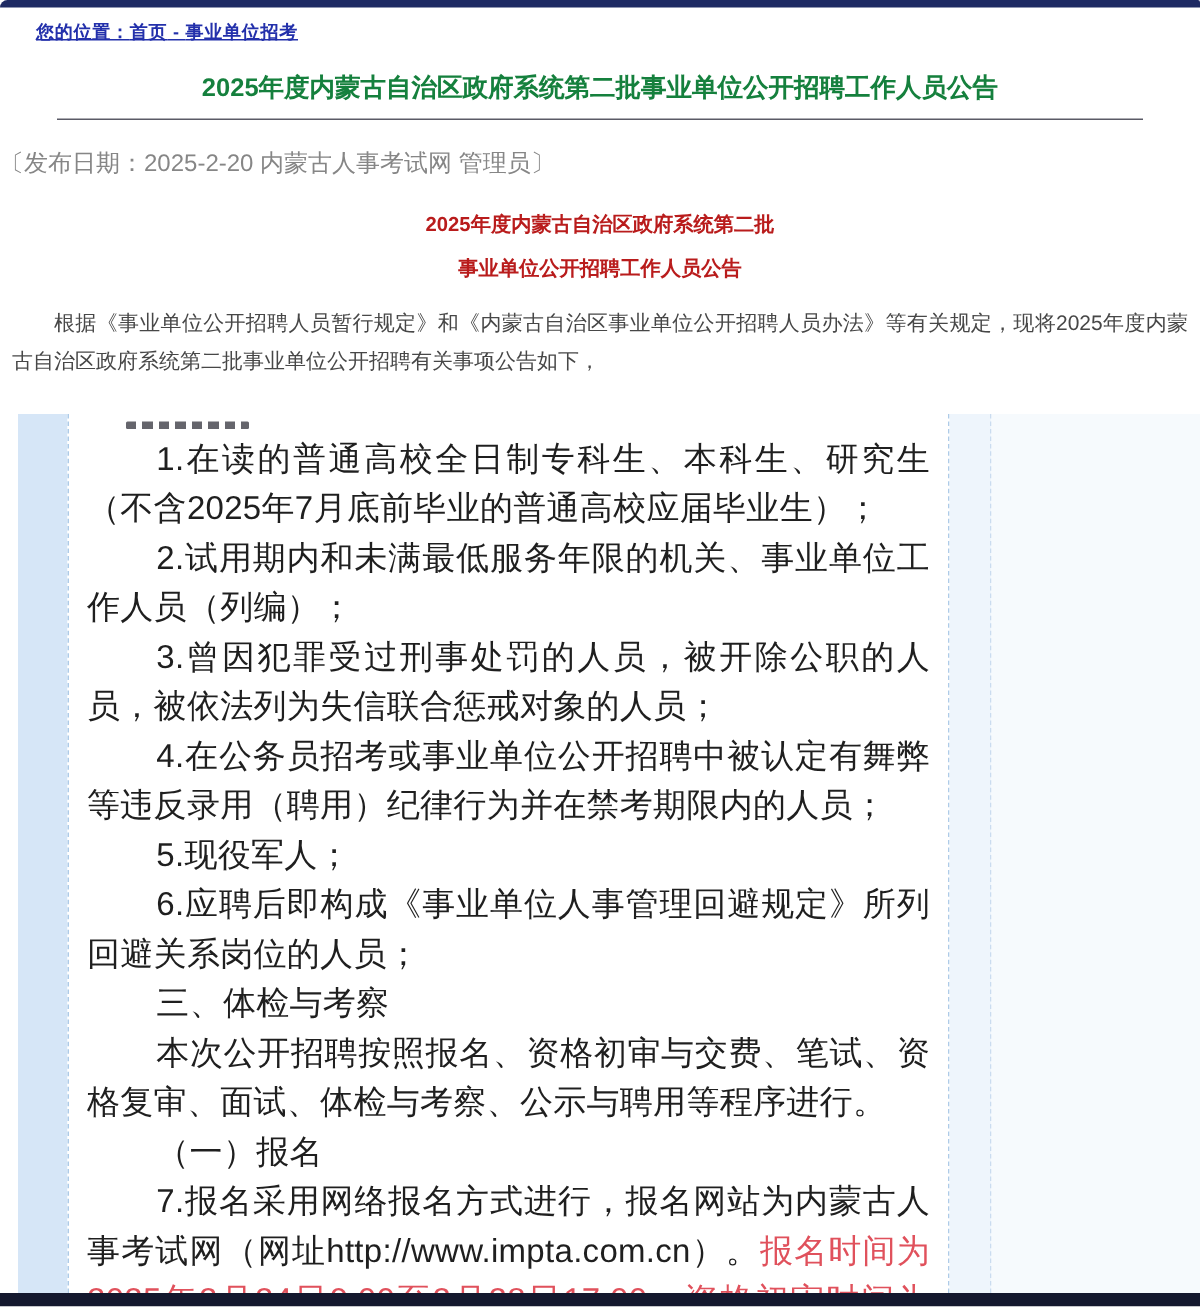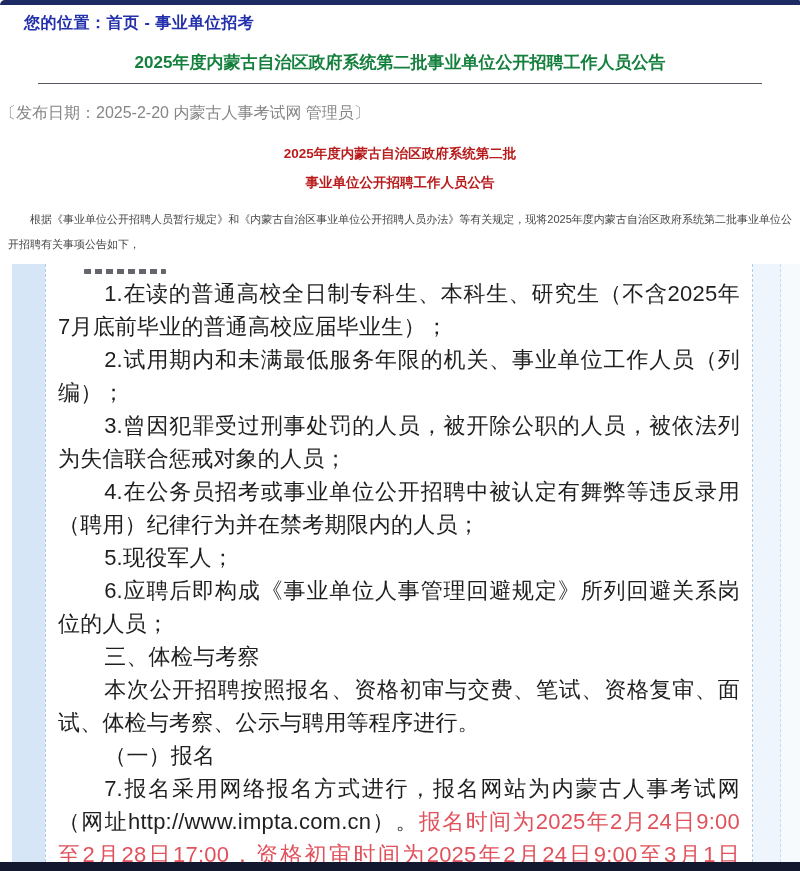--- a/index.html
+++ b/index.html
@@ -19,24 +19,25 @@
     flex: 0 0 auto;
   }
   .bottom-bar {
     height: 9px; background: #14182e;
     flex: 0 0 auto;
   }
 
   
   .breadcrumb {
     margin: 8px 0 0 24px;
-    font-size: 16px; font-weight: bold;
+    font-size: 12px; font-weight: bold;
     color: #2330ab;
     flex: 0 0 auto;
     letter-spacing: 0.5px;
+    text-decoration: underline;
   }
   .breadcrumb a { color: #2330ab; text-decoration: none; cursor: pointer; }
 
   
   .page-title {
     margin: 17px 40px 0 40px;
     text-align: center;
     font-size: 17px; font-weight: bold;
     color: #15803d;
     flex: 0 0 auto;
@@ -55,39 +56,39 @@
   .subtitle {
     text-align: center;
     font-size: 13.5px; font-weight: bold; color: #b91c1c;
     flex: 0 0 auto;
   }
   .subtitle.first { margin-top: 21px; }
   .subtitle.second { margin-top: 11px; }
 
   
   .intro {
-    margin: 15px 8px 0 8px;
-    font-size: 11px; line-height: 25px;
+    margin: 15px 8px 16px 8px;
+    font-size: 14px; line-height: 25px;
     color: #474747;
     text-indent: 2em;
     text-align: justify;
     flex: 0 0 auto;
   }
 
   
   .content-region {
     margin-top: 7px;
     flex: 1 1 auto;
     display: flex;
     overflow: hidden;
   }
   .strip-white-left  { width: 12px; background: #ffffff; }
   .strip-blue-left   { width: 33px; background: #d6e6f7; }
   .notice-box {
-    width: 708px; box-sizing: border-box;
+    width: 588px; box-sizing: border-box;
     background: #ffffff;
     border-left: 1px dashed #aecbe8;
     border-right: 1px dashed #aecbe8;
     padding: 3px 12px 0 12px;
     overflow: hidden;
   }
   .strip-blue-right  { width: 28px; background: #eef5fc; border-right: 1px dashed #cadcef; box-sizing: border-box; }
   .strip-white-right { flex: 1; background: #f6fafd; }
 
   

